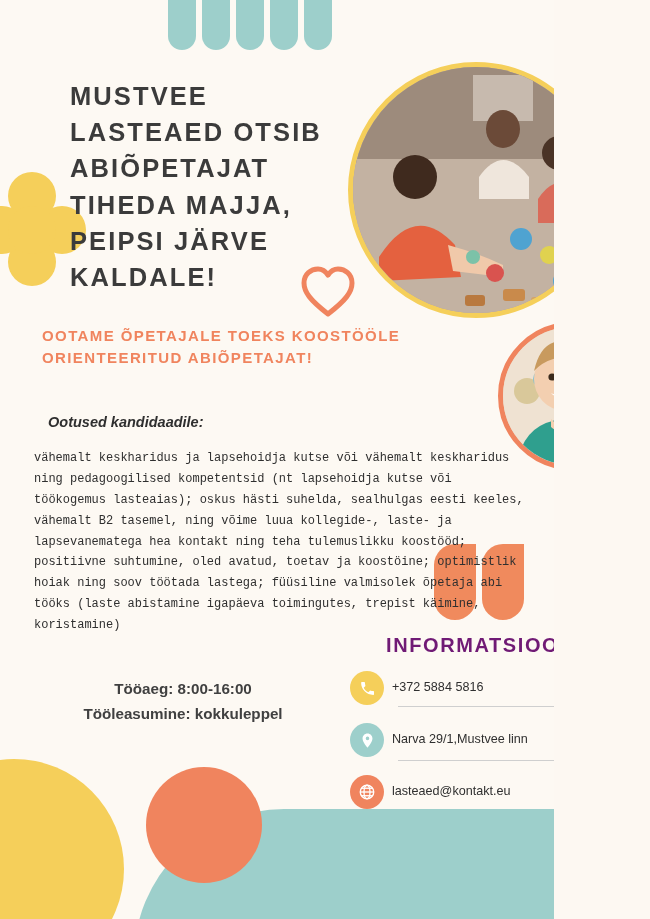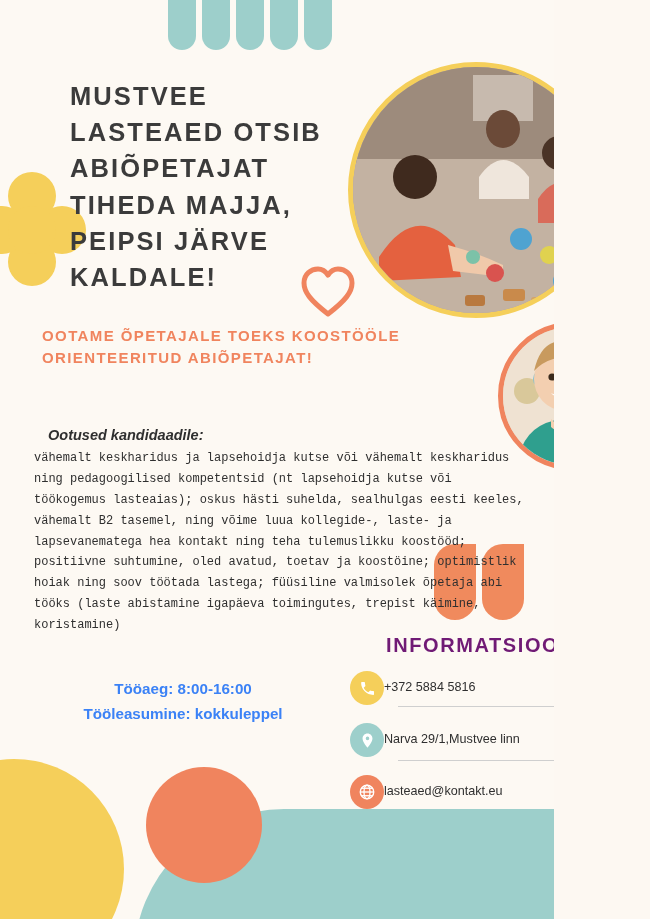--- a/index.html
+++ b/index.html
@@ -139,40 +139,39 @@
     color: #f0845e;
     text-transform: uppercase;
   }
   .expect-title {
     position: absolute;
     top: 414px; left: 48px;
     font-size: 14.5px;
     font-weight: bold;
     font-style: italic;
     color: #2f2f2f;
-    margin-top: 13px;
   }
   .body-text {
     position: absolute;
     top: 448px; left: 34px;
     width: 490px;
     font-size: 12px;
     line-height: 1.74;
     color: #2f2f2f;
     font-family: Liberation Mono, monospace;
   }
 
   .worktime {
     position: absolute;
     top: 676px; left: 52px;
     width: 262px;
     text-align: center;
     font-size: 15.2px;
     font-weight: bold;
-    color: #3b82f6;
+    color: #404040;
     line-height: 1.65;
   }
 
   .info-title {
     position: absolute;
     top: 634px; left: 386px;
     font-size: 20px;
     font-weight: bold;
     letter-spacing: 1.6px;
     color: #701a75;
@@ -181,21 +180,21 @@
 
   .contact-list {
     position: absolute;
     top: 662px; left: 350px;
     width: 272px;
   }
   .contact-row {
     display: flex;
     align-items: center;
     height: 52px;
-    gap: 0;
+    gap: 8px;
   }
   .contact-icon {
     width: 34px; height: 34px;
     border-radius: 50%;
     display: flex; align-items: center; justify-content: center;
     flex: 0 0 34px;
   }
   .ci-phone { background: #f5cf5a; }
   .ci-pin   { background: #9dcfcb; }
   .ci-web   { background: #f0845e; }

